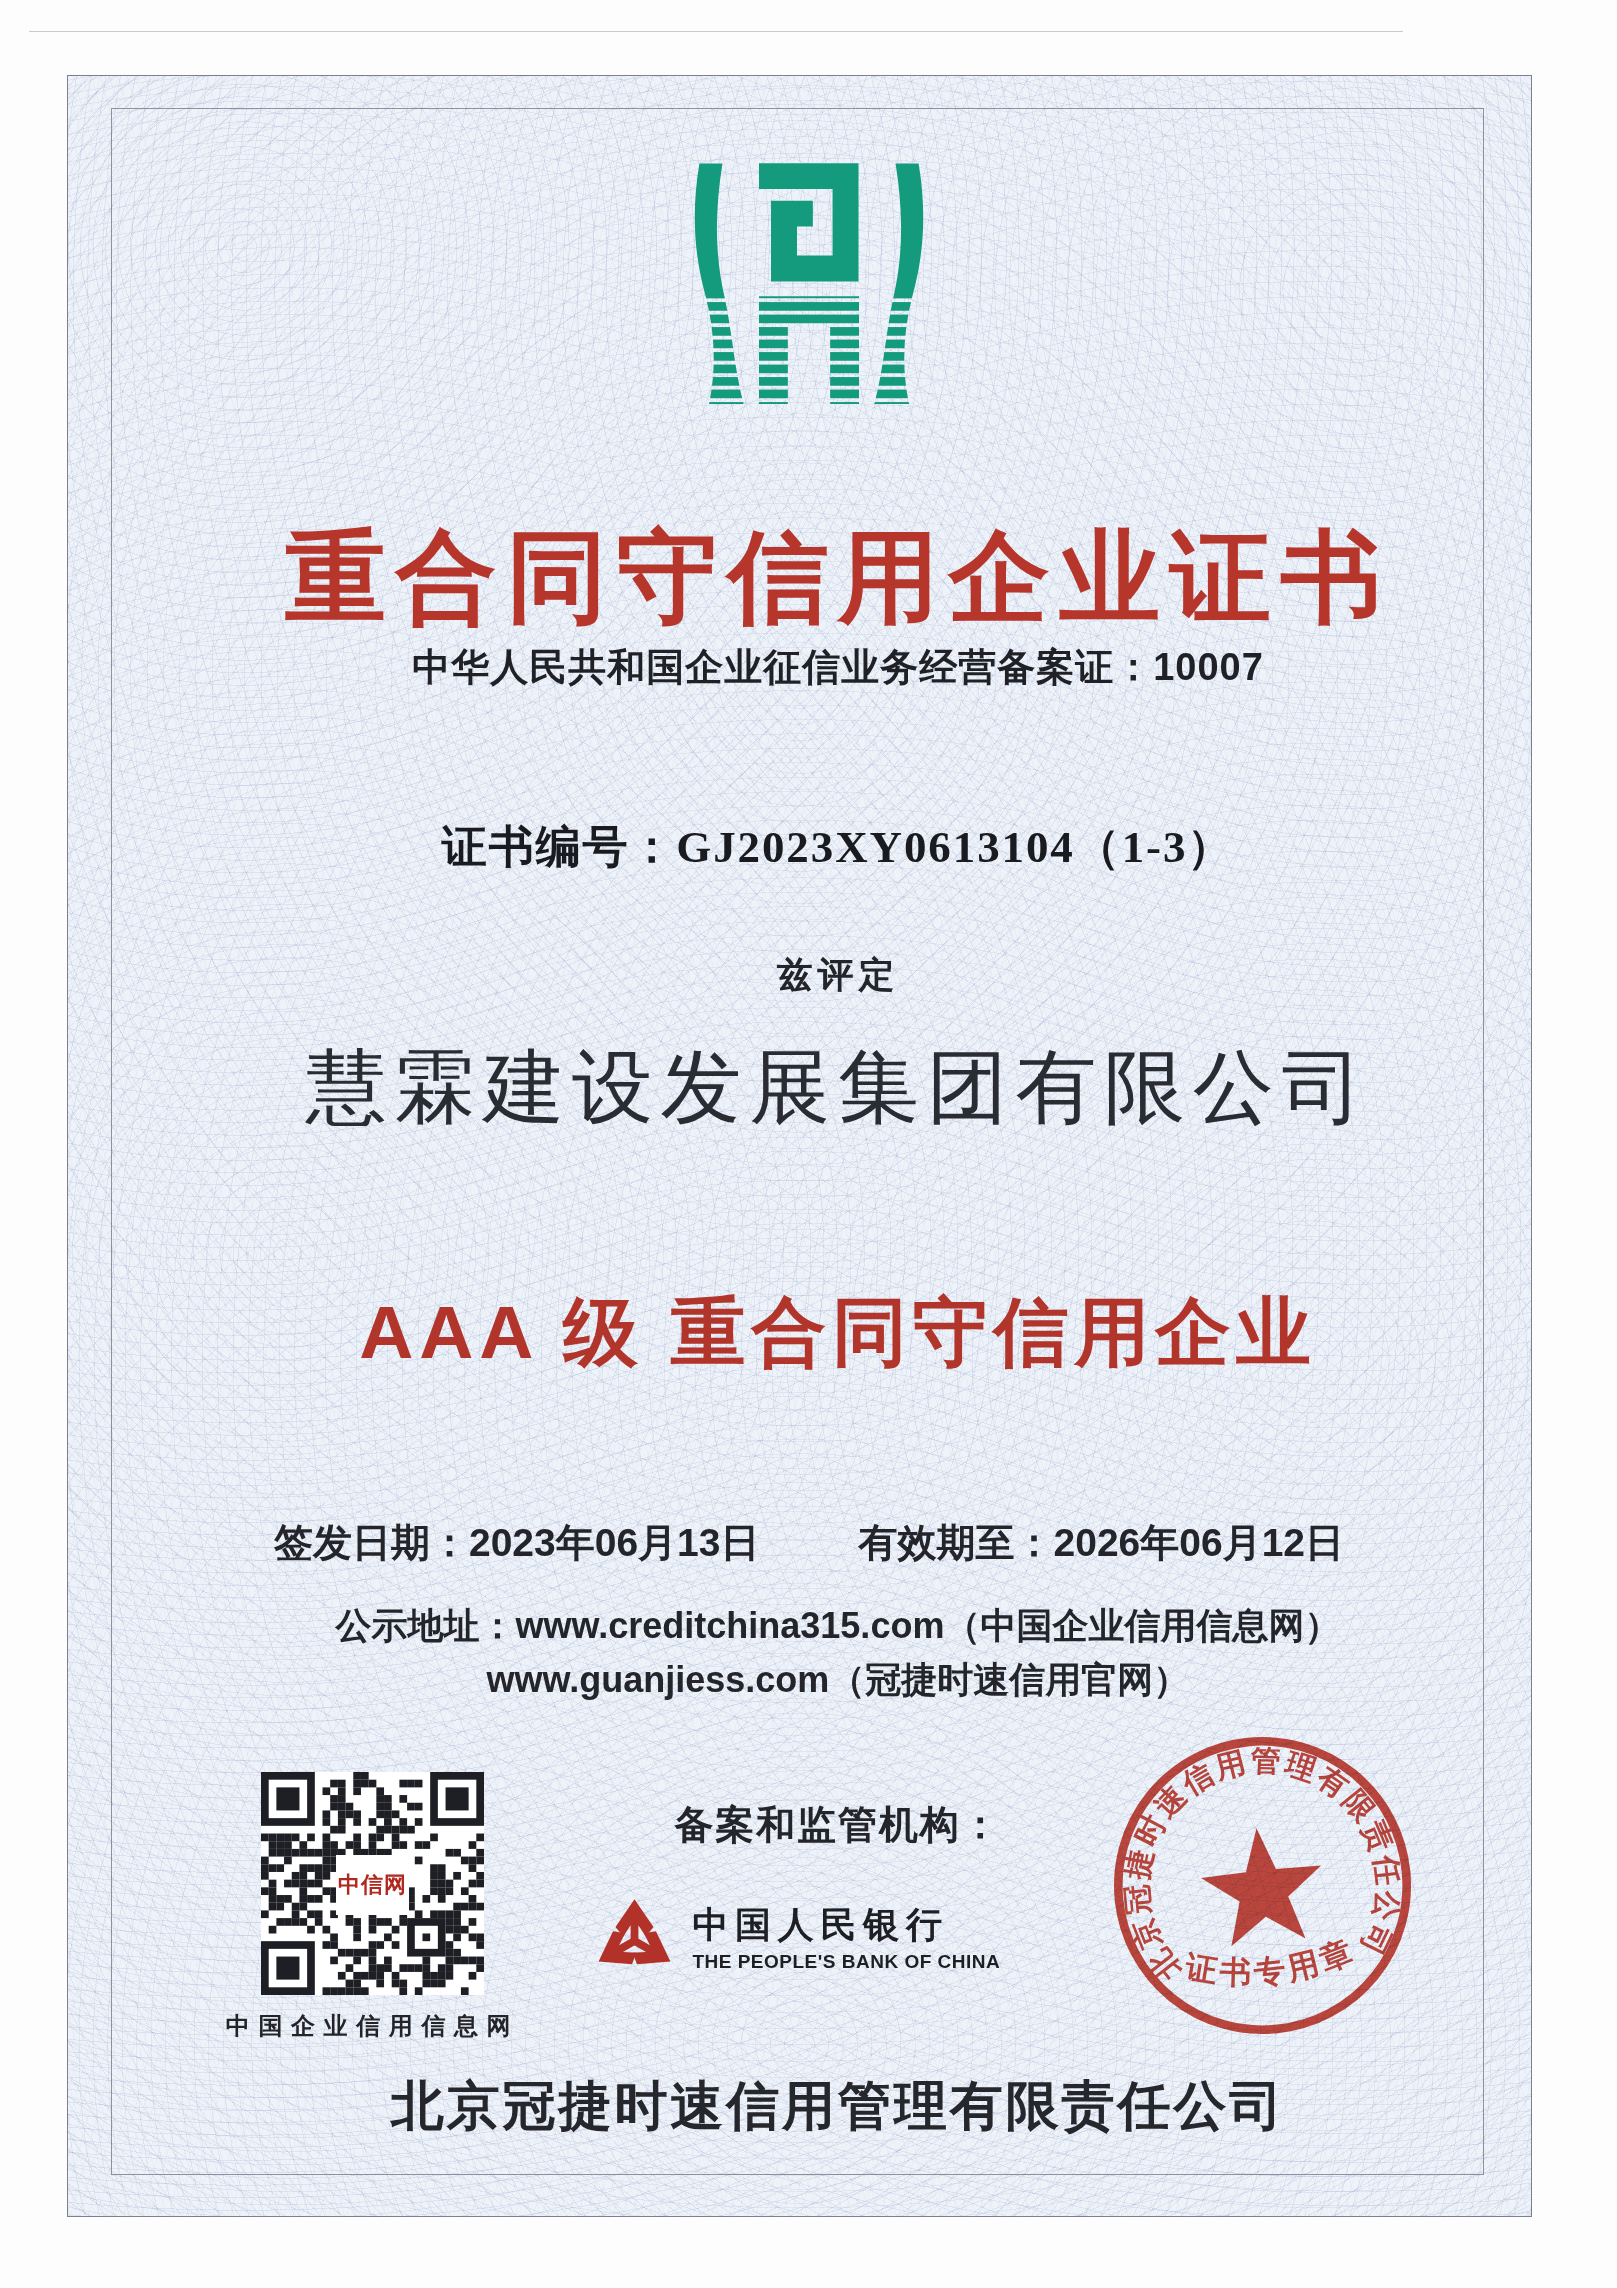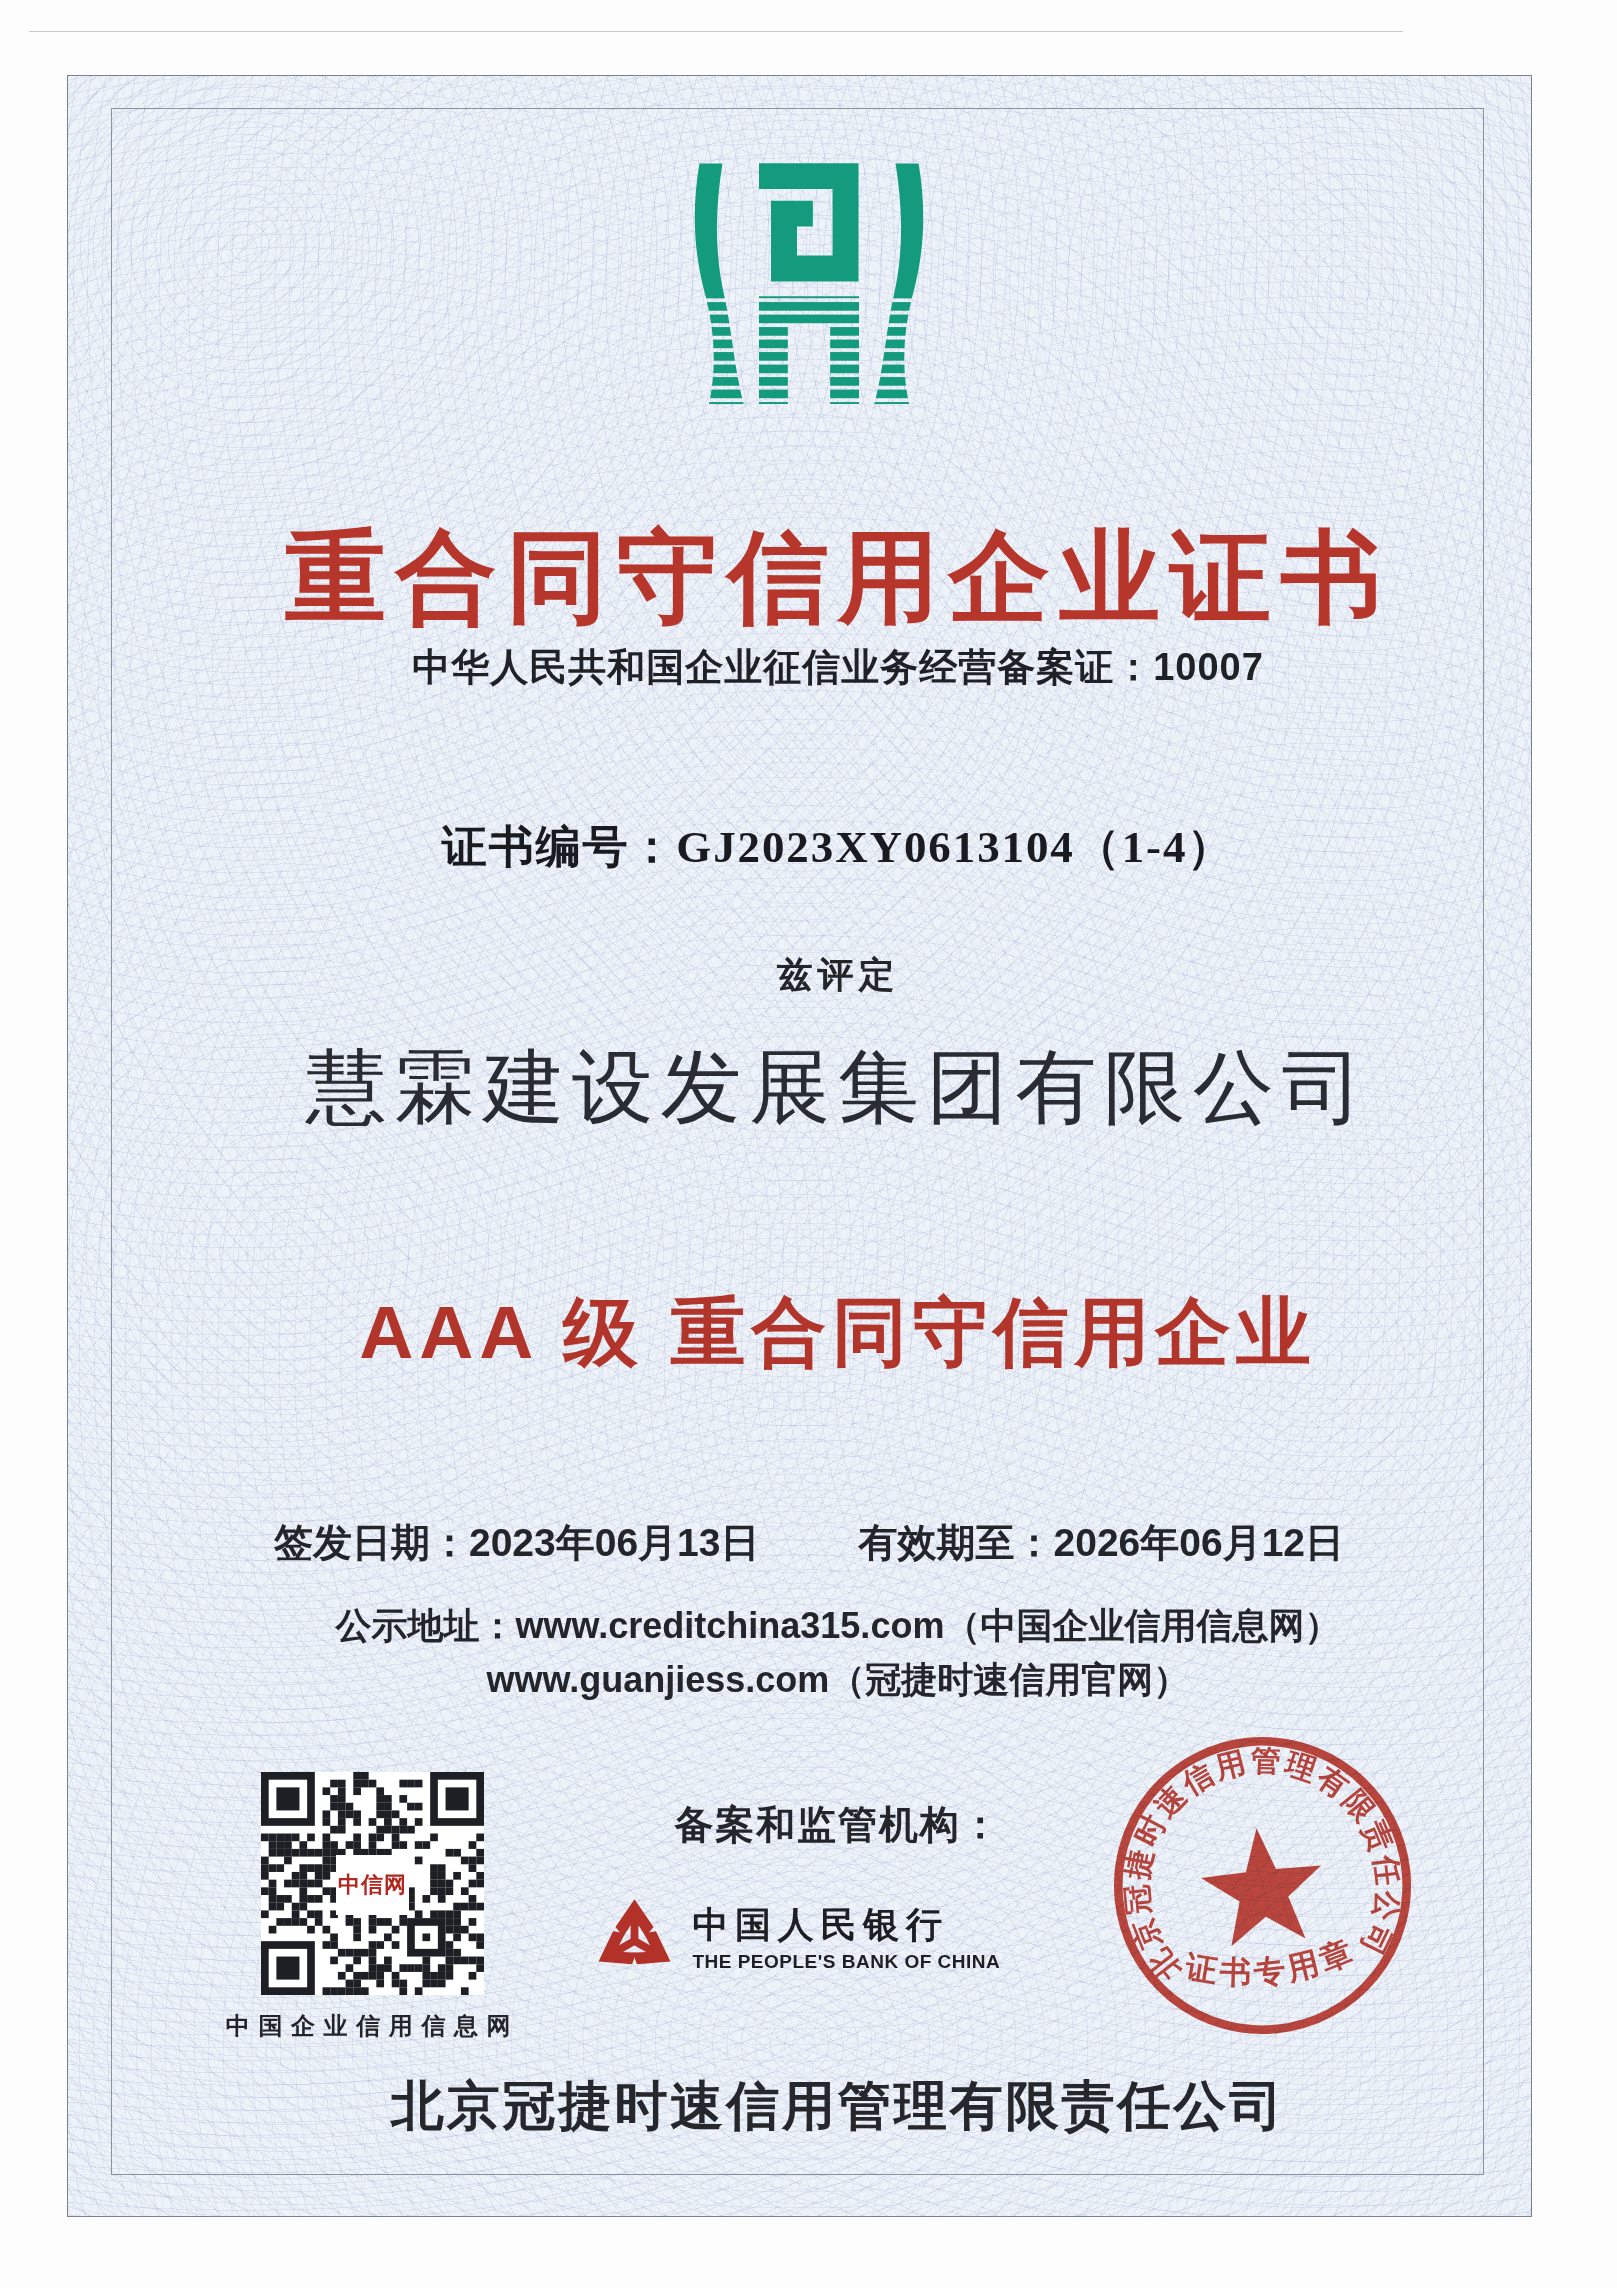--- a/index.html
+++ b/index.html
@@ -85,21 +85,21 @@
       </g>
       <path d="M78 25 L168 25 L168 121 L104 121 L104 64 L134 64" fill="none" stroke="#149b7d" stroke-width="27"></path>
       <path d="M78 150 H182 V262 H152 V180 H108 V262 H78 Z" fill="url(#lgst)"></path>
     </svg>
   </div>
 
   <div class="row title">重合同守信用企业证书</div>
   <div class="row subtitle">中华人民共和国企业征信业务经营备案证：10007</div>
 
   <div class="row certno">
-    <span>证书编号：</span><span>GJ2023XY0613104（1-4）</span>
+    <span>证书编号：</span><span>GJ2023XY0613104（1-3）</span>
   </div>
 
   <div class="row hereby">兹评定</div>
   <div class="row rating">AAA 级 重合同守信用企业</div>
   <div class="row company">慧霖建设发展集团有限公司</div>
 
   <div class="abs dates">
     <div>
       <span>签发日期：</span><span>2023年06月13日</span>
     </div>

